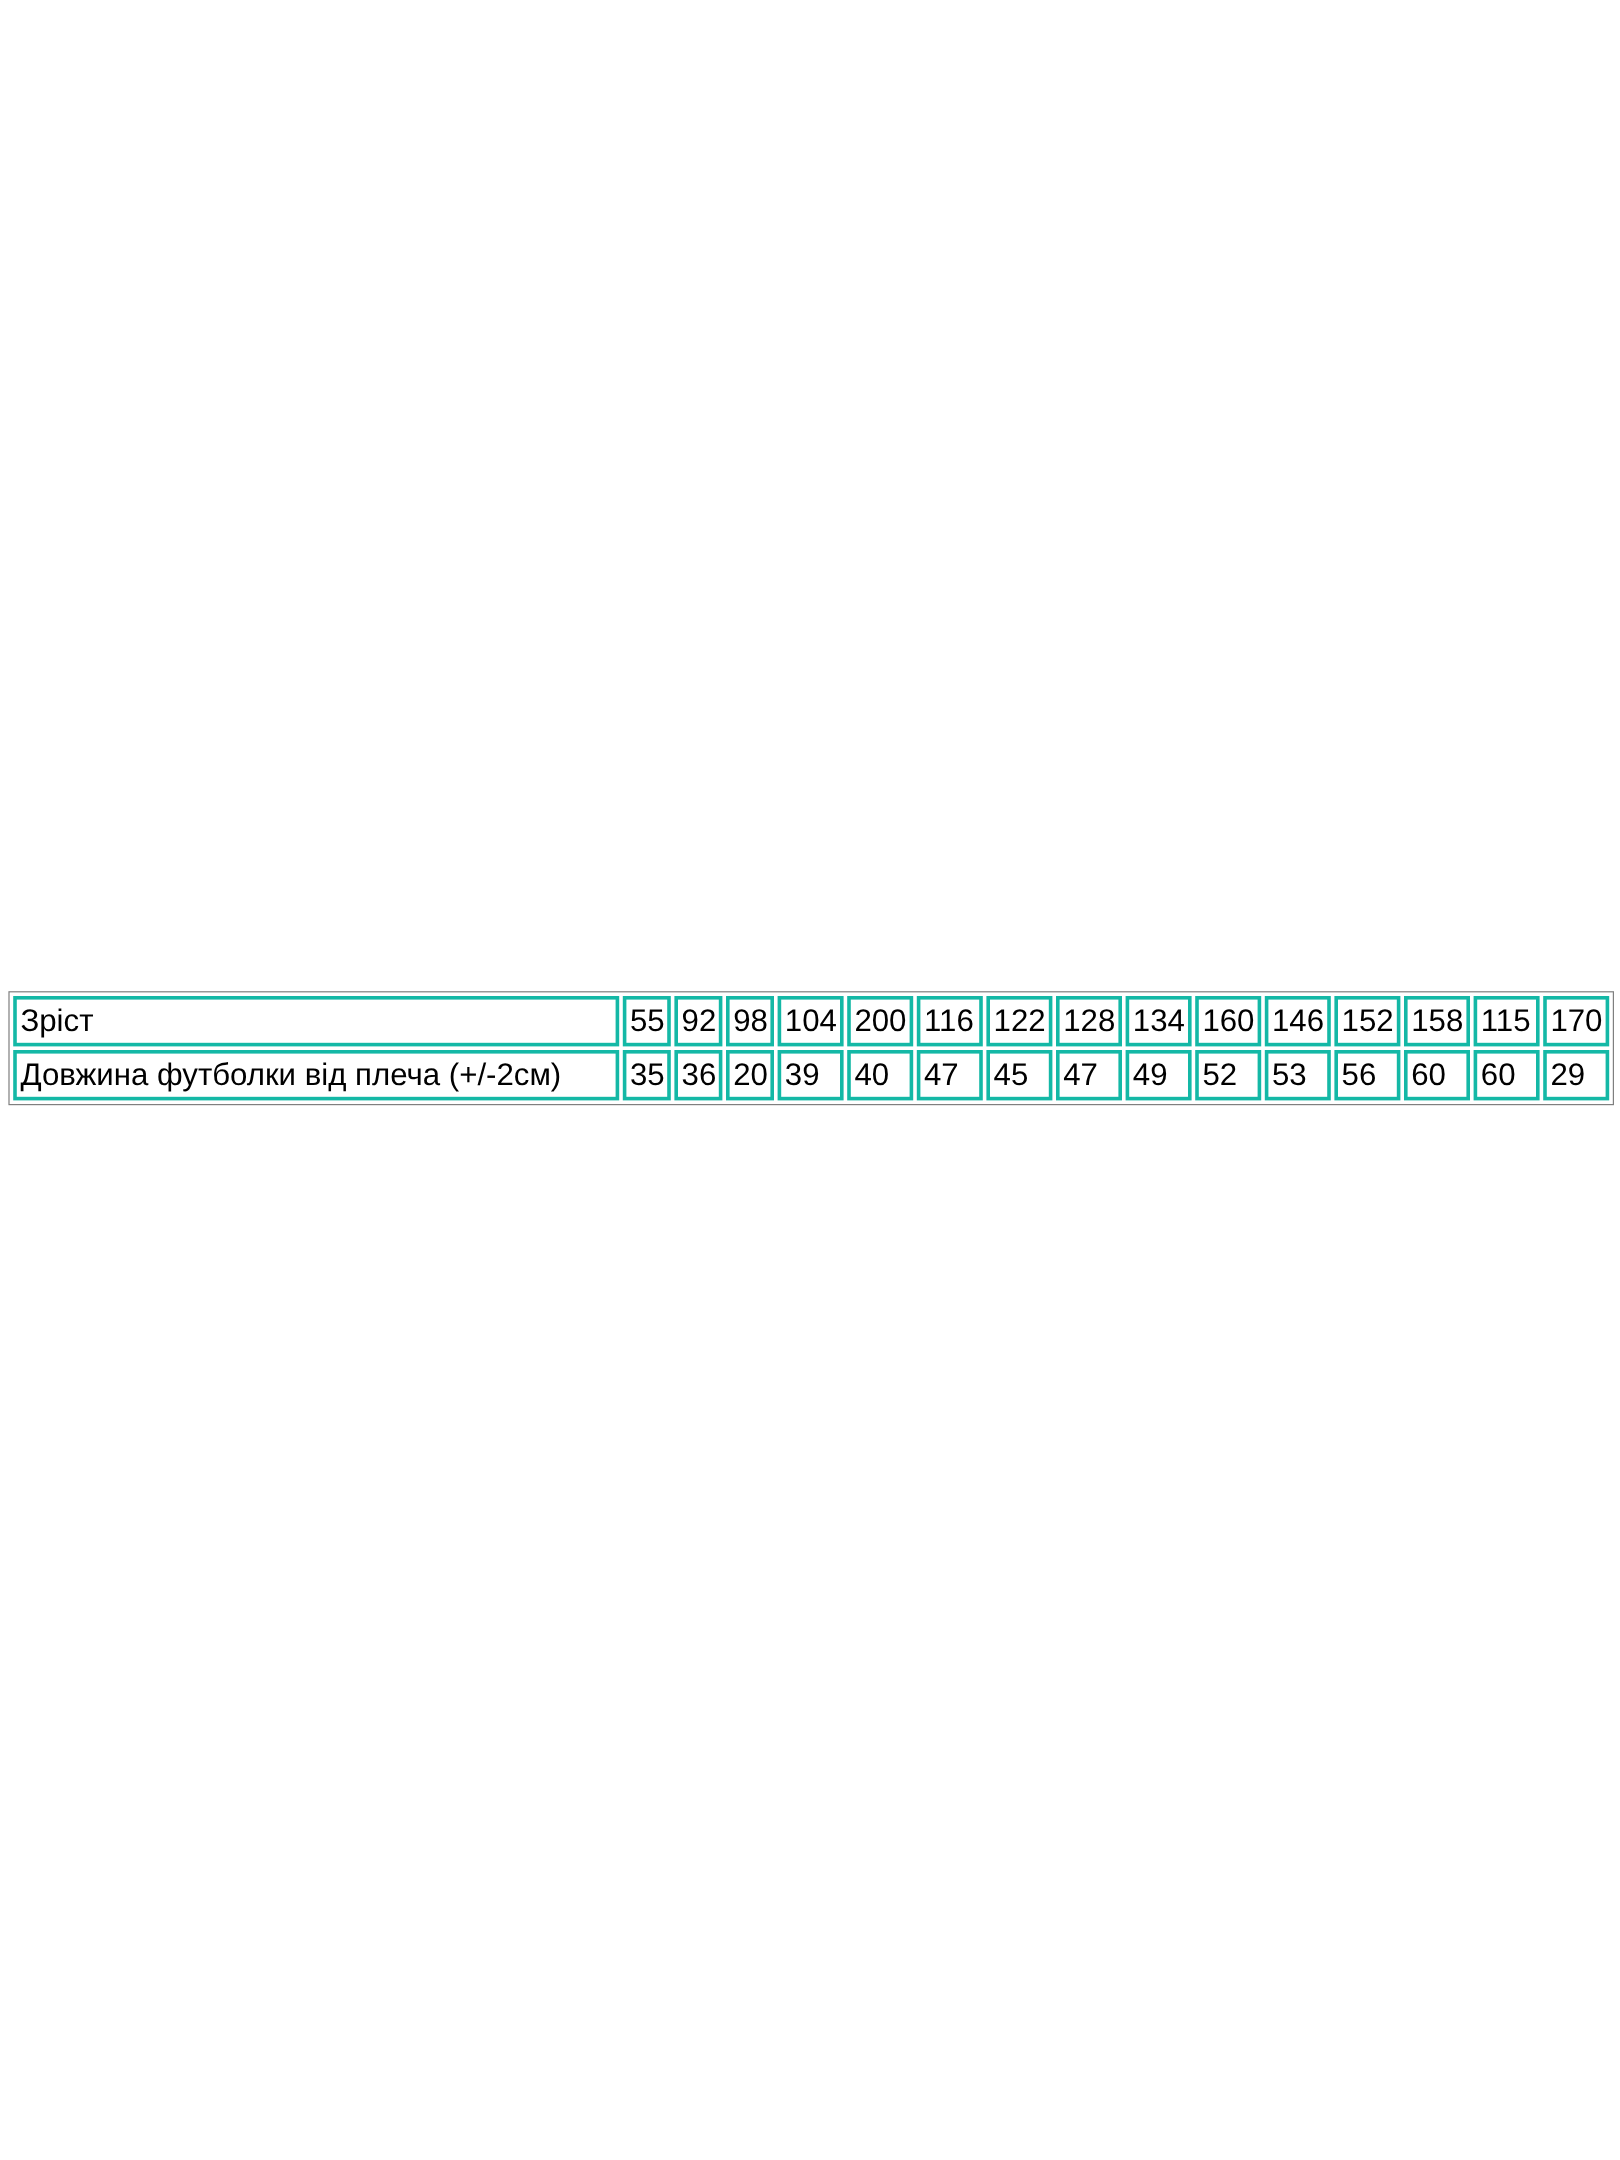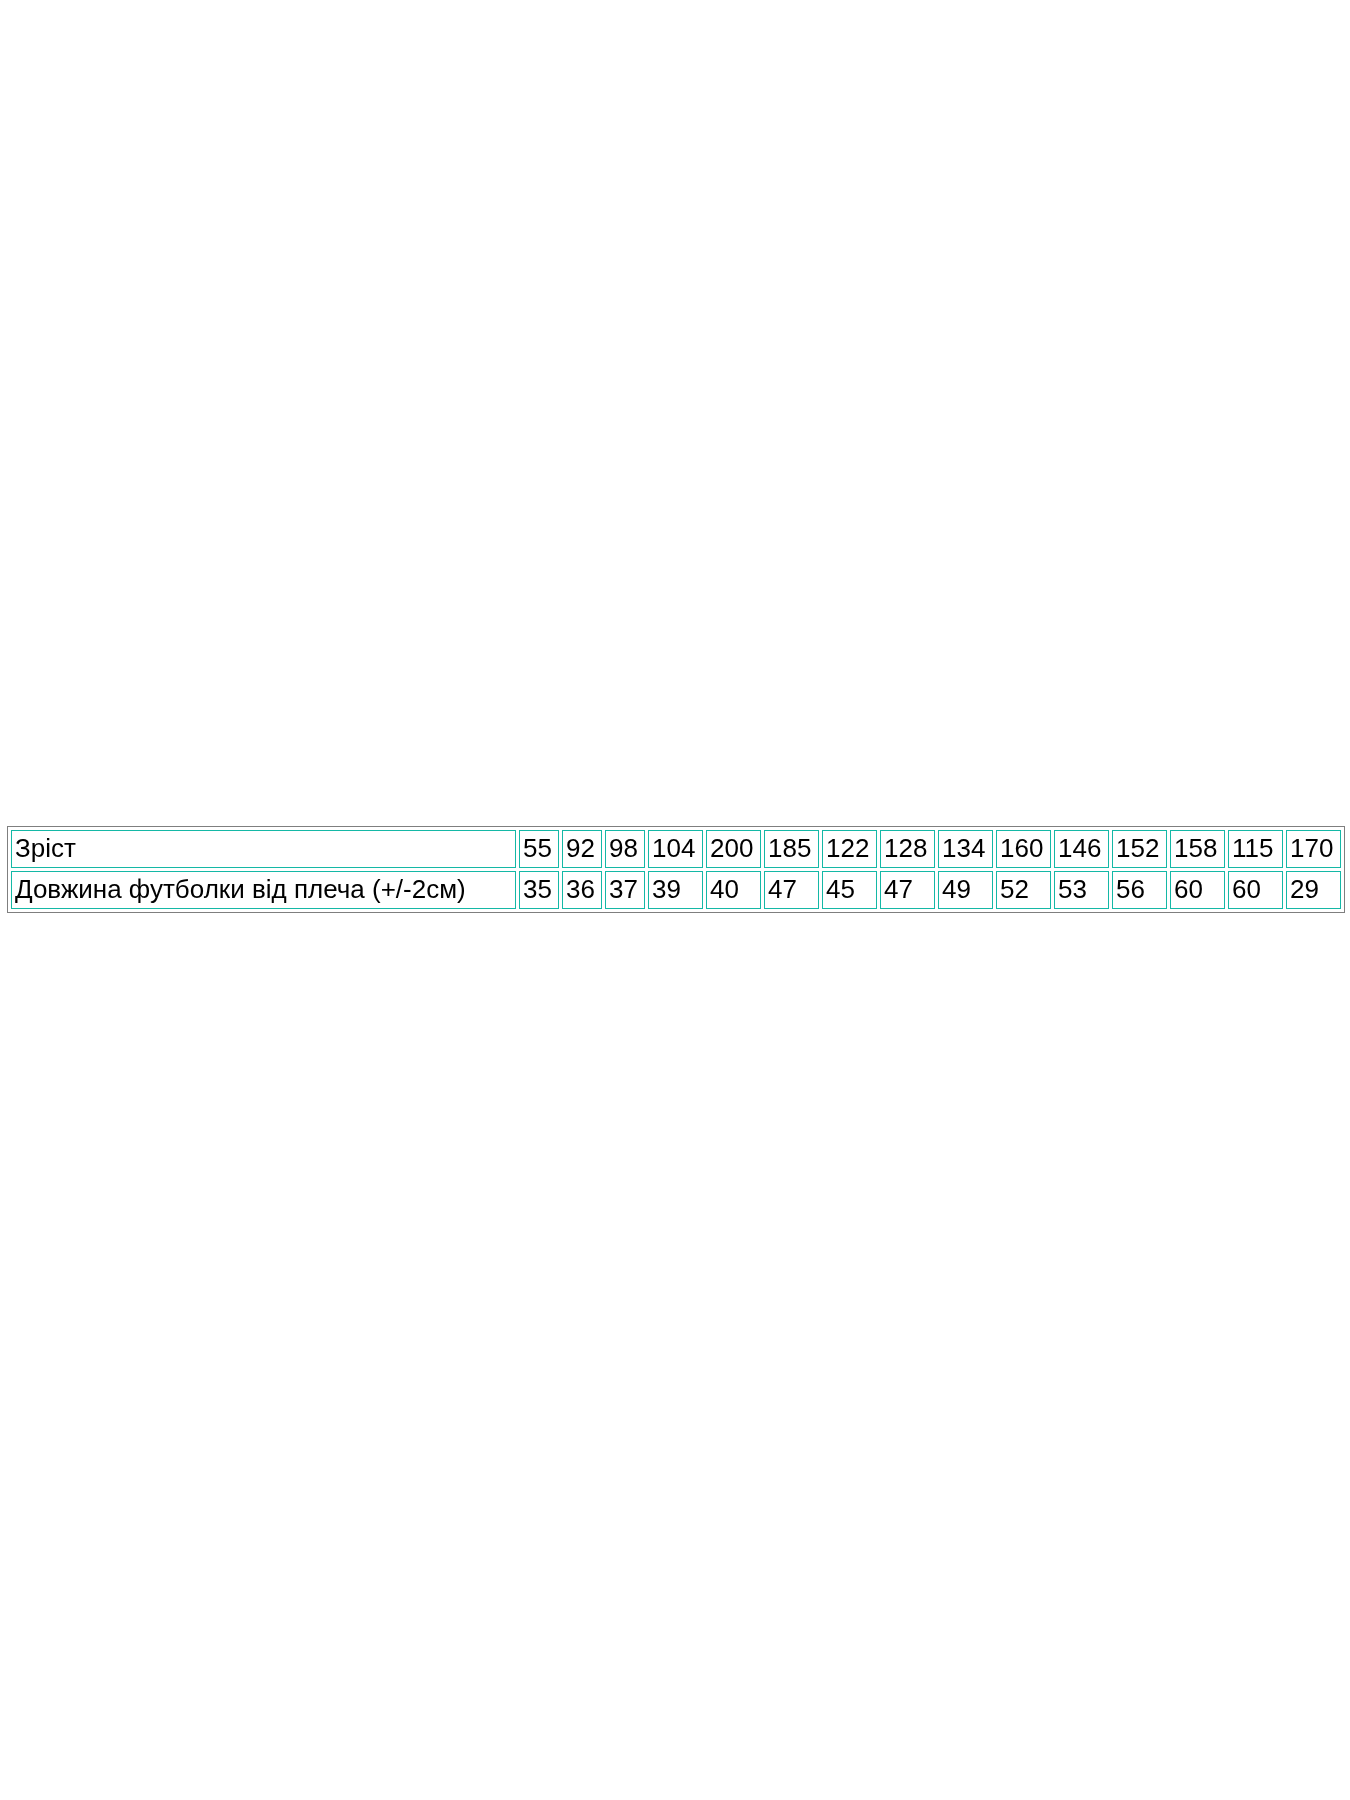--- a/index.html
+++ b/index.html
@@ -20,21 +20,21 @@
   }
   table.size-table {
     border-collapse: separate;
     border-spacing: 3px;
     border: 1px solid #7f7f7f;
     background: #ffffff;
     table-layout: fixed;
     width: 1334px;
   }
   table.size-table td {
-    border: 1px solid #14b8a6;
+    border: 3px solid #14b8a6;
     font-size: 26px;
     line-height: 1.15;
     color: #000000;
     padding: 1px 3px;
     height: 34px;
     vertical-align: middle;
     white-space: nowrap;
     overflow: hidden;
     background: #ffffff;
     text-align: left;
@@ -67,36 +67,36 @@
         <col class="c-lg">
     </colgroup>
     <tbody id="size-table-body">
         <tr>
           <td>Зріст</td>
           <td>55</td>
           <td>92</td>
           <td>98</td>
           <td>104</td>
           <td>200</td>
-          <td>185</td>
+          <td>116</td>
           <td>122</td>
           <td>128</td>
           <td>134</td>
           <td>160</td>
           <td>146</td>
           <td>152</td>
           <td>158</td>
           <td>115</td>
           <td>170</td>
         </tr>
         <tr>
           <td>Довжина футболки від плеча (+/-2см)</td>
           <td>35</td>
           <td>36</td>
-          <td>37</td>
+          <td>20</td>
           <td>39</td>
           <td>40</td>
           <td>47</td>
           <td>45</td>
           <td>47</td>
           <td>49</td>
           <td>52</td>
           <td>53</td>
           <td>56</td>
           <td>60</td>

